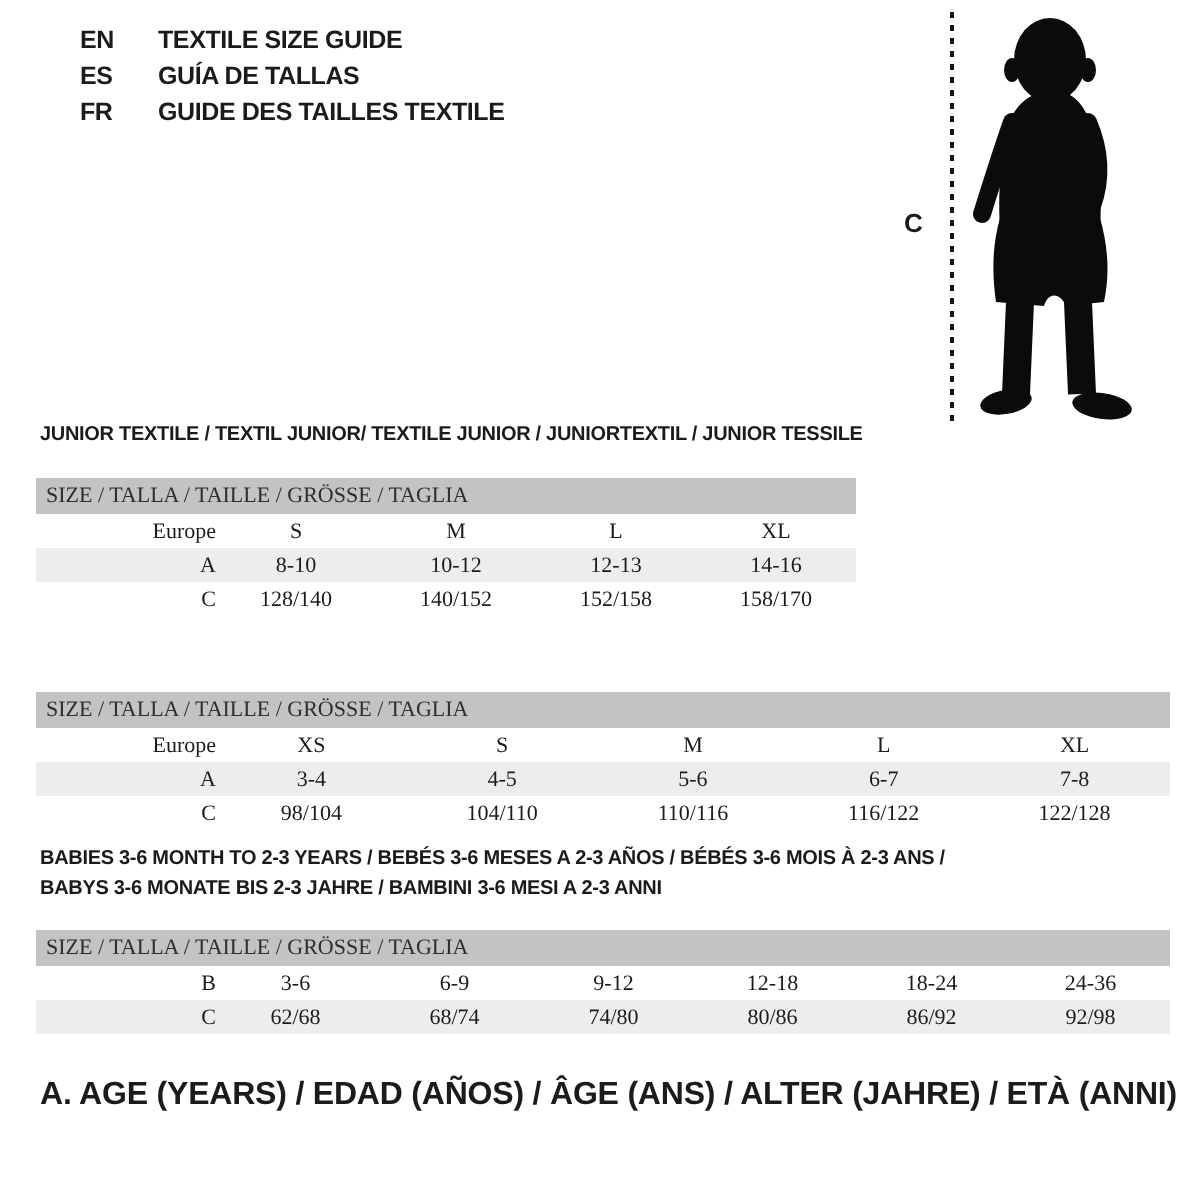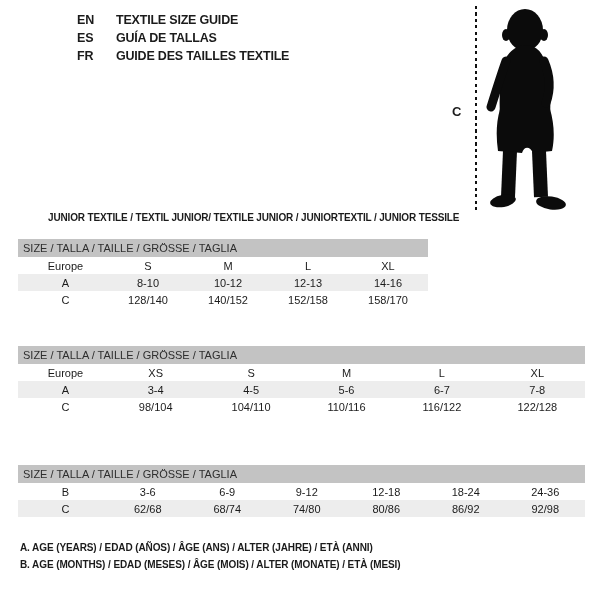--- a/index.html
+++ b/index.html
@@ -2,50 +2,50 @@
 <html><head>
 <meta charset="utf-8">
 <style>
   html,body{margin:0;padding:0;}
   .page{
     position:relative;width:600px;height:600px;background:#ffffff;overflow:hidden;
     font-family:"Liberation Sans",sans-serif;color:#1b1b1b;
   }
   
   .lang-block{position:absolute;left:40px;top:11px;font-weight:bold;font-size:12.5px;line-height:18px;letter-spacing:-0.2px;}
-  .lang-row{white-space:nowrap;margin-left:37px;}
+  .lang-row{white-space:nowrap;}
   .lang-code{display:inline-block;width:39px;}
   
   .dotted-line{
     position:absolute;left:475px;top:6px;width:2px;height:206px;
     background:repeating-linear-gradient(to bottom,#111 0px,#111 3px,transparent 3px,transparent 6.5px);
   }
   .measure-label{position:absolute;left:452px;top:104px;font-weight:bold;font-size:13px;}
   .baby-svg{position:absolute;left:481px;top:3px;}
   
   .tbl-title{position:absolute;font-weight:bold;font-size:10px;letter-spacing:-0.15px;line-height:15px;white-space:nowrap;}
-  .title-1{left:20px;top:210px;margin-left:28px;}
+  .title-1{left:20px;top:210px;}
   .title-2{left:20px;top:318px;}
   .title-3{left:20px;top:422px;white-space:normal;width:560px;}
   .sub{font-size:7.5px;vertical-align:-2px;}
   
   table.size-table{position:absolute;border-collapse:collapse;table-layout:fixed;font-size:11px;}
   .tbl-1{left:18px;top:239px;width:410px;}
   .tbl-2{left:18px;top:346px;width:567px;}
   .tbl-3{left:18px;top:465px;width:567px;}
-  .size-table td{padding:0;height:17px;}
+  .size-table td{padding:0;height:17px;font-family:Liberation Serif, serif;}
   .size-table tr.size-head td{
     background:#c3c3c3;color:#2e2e2e;text-align:left;padding-left:5px;height:18px;
   }
-  .size-table td.label-cell{text-align:center;padding-left:5px;}
+  .size-table td.label-cell{text-align:right;padding-left:5px;}
   .size-table td.val-cell{text-align:center;}
   .size-table tr.shade td{background:#ededed;}
   col.label-col{width:90px;}
   
-  .footnotes{position:absolute;left:20px;top:540px;font-weight:bold;font-size:10px;letter-spacing:-0.1px;line-height:16.5px;}
+  .footnotes{position:absolute;left:20px;top:540px;font-weight:bold;font-size:16px;letter-spacing:-0.1px;line-height:16.5px;}
 </style>
 </head>
 <body>
 
 <div class="page">
 
   <div class="lang-block">
     <div class="lang-row">
       <span class="lang-code">EN</span><span>TEXTILE SIZE GUIDE</span>
     </div>
@@ -147,20 +147,24 @@
           <td class="label-cell">C</td>
           <td class="val-cell">98/104</td>
           <td class="val-cell">104/110</td>
           <td class="val-cell">110/116</td>
           <td class="val-cell">116/122</td>
           <td class="val-cell">122/128</td>
         </tr>
       </tbody>
   </table>
 
+  <div class="tbl-title title-3">
+    <div>BABIES 3-6 MONTH TO 2-3 YEARS / BEBÉS 3-6 MESES A 2-3 AÑOS / BÉBÉS 3-6 MOIS À 2-3 ANS /</div>
+    <div>BABYS 3-6 MONATE BIS 2-3 JAHRE / BAMBINI 3-6 MESI A 2-3 ANNI</div>
+  </div>
   <table class="size-table tbl-3">
     <colgroup>
       <col class="label-col">
         <col>
         <col>
         <col>
         <col>
         <col>
         <col>
     </colgroup>
@@ -186,16 +190,15 @@
           <td class="val-cell">74/80</td>
           <td class="val-cell">80/86</td>
           <td class="val-cell">86/92</td>
           <td class="val-cell">92/98</td>
         </tr>
       </tbody>
   </table>
 
   <div class="footnotes">
     <div>A. AGE (YEARS) / EDAD (AÑOS) / ÂGE (ANS) / ALTER (JAHRE) / ETÀ (ANNI)</div>
-    <div>B. AGE (MONTHS) / EDAD (MESES) / ÂGE (MOIS) / ALTER (MONATE) / ETÀ (MESI)</div>
   </div>
 
 </div>
 
 </body></html>

